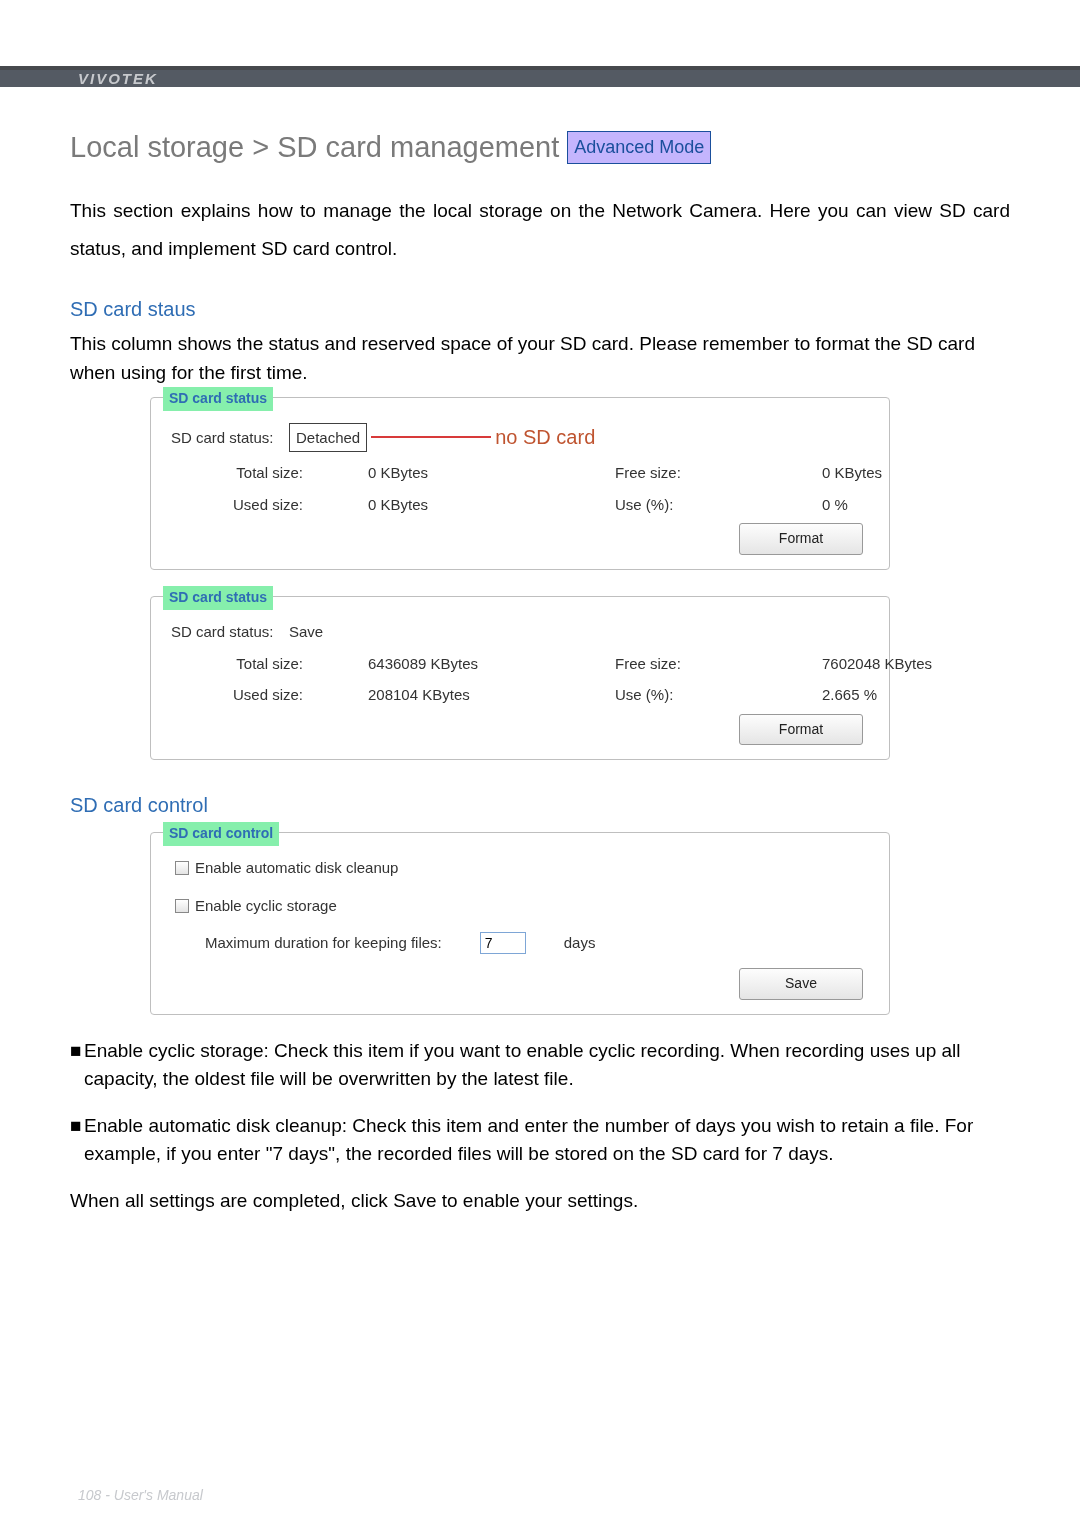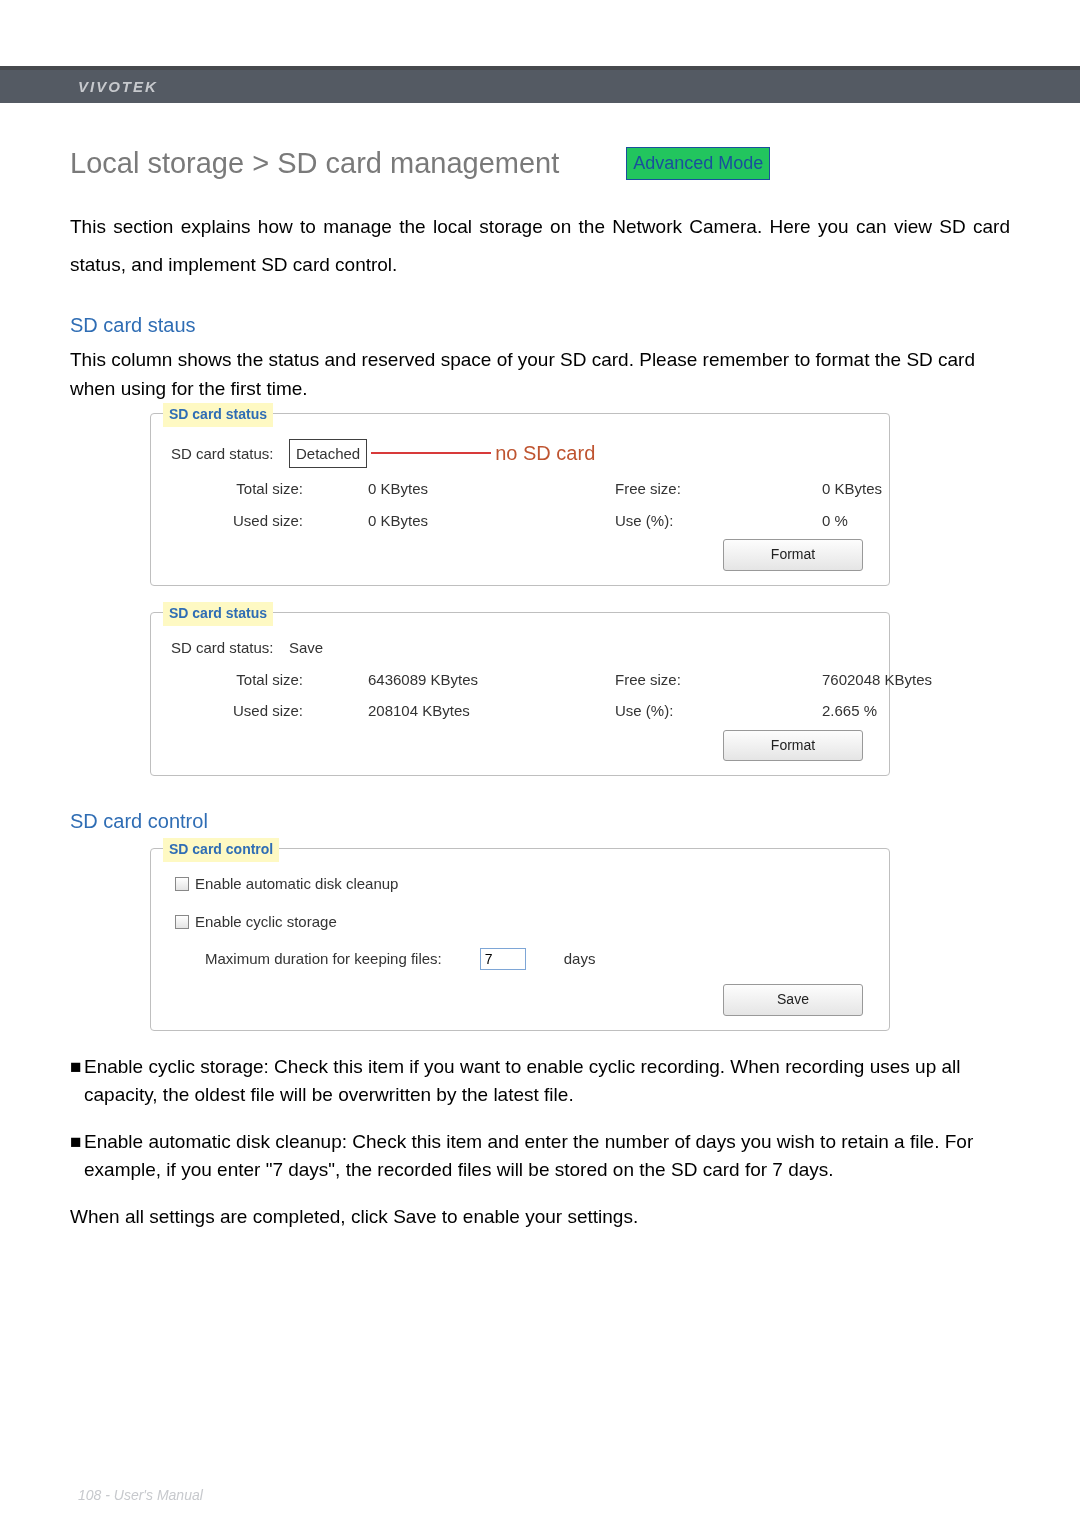--- a/index.html
+++ b/index.html
@@ -11,50 +11,49 @@
     position: relative;
     font-size: 19px;
     color: #000;
   }
   .top-stripe {
     height: 70px;
     border-bottom: 4px solid #47494d;
   }
   .header-bar {
     background: #545a63;
-    height: 33px;
+    height: 17px;
     display: flex;
     align-items: center;
     padding-left: 78px;
     color: #c7c9cd;
     font-style: italic;
     letter-spacing: 2px;
     font-size: 15px;
     font-weight: bold;
   }
   .content {
     padding: 36px 70px 0 70px;
     line-height: 1.7;
   }
   .page-title {
     color: #7a7a7a;
     font-size: 29px;
     font-weight: normal;
     display: flex;
     align-items: center;
-    gap: 19px;
+    gap: 8px;
     margin-bottom: 20px;
   }
   .adv-mode {
     border: 1px solid #1a4f9c;
     padding: 0px 6px;
     color: #1a4f9c;
     font-size: 18px;
-    background: #22c55e;
-    margin-left: 48px;
+    background: #c4b5fd;
   }
   .intro {
     text-align: justify;
     line-height: 2.0;
     margin-bottom: 24px;
   }
   .section-label {
     color: #2f6db4;
     font-size: 20px;
     margin-bottom: 4px;
@@ -75,21 +74,21 @@
     padding: 16px 20px 14px 20px;
     margin-top: 10px;
     font-family: Tahoma, Verdana, sans-serif;
     font-size: 15px;
     color: #333;
   }
   .legend {
     position: absolute;
     top: -11px;
     left: 12px;
-    background: #fef9c3;
+    background: #86efac;
     padding: 0 6px;
     color: #2f6db4;
     font-size: 14px;
     font-weight: bold;
   }
   .status-row {
     display: flex;
     align-items: center;
     margin: 6px 0;
   }
@@ -110,21 +109,21 @@
     color: #bf5430;
     font-size: 20px;
     font-family: Arial, sans-serif;
   }
   .btn {
     display: inline-block;
     background: linear-gradient(#fdfdfd,#e5e5e5);
     border: 1px solid #999;
     border-radius: 3px;
     padding: 3px 0;
-    width: 140px;
+    width: 124px;
     text-align: center;
     font-size: 14px;
     color: #222;
     cursor: pointer;
   }
   .btn-row { text-align: right; margin-top: 6px; padding-right: 6px; }
   .chk {
     display: inline-block;
     width: 14px; height: 14px;
     border: 1px solid #888;

